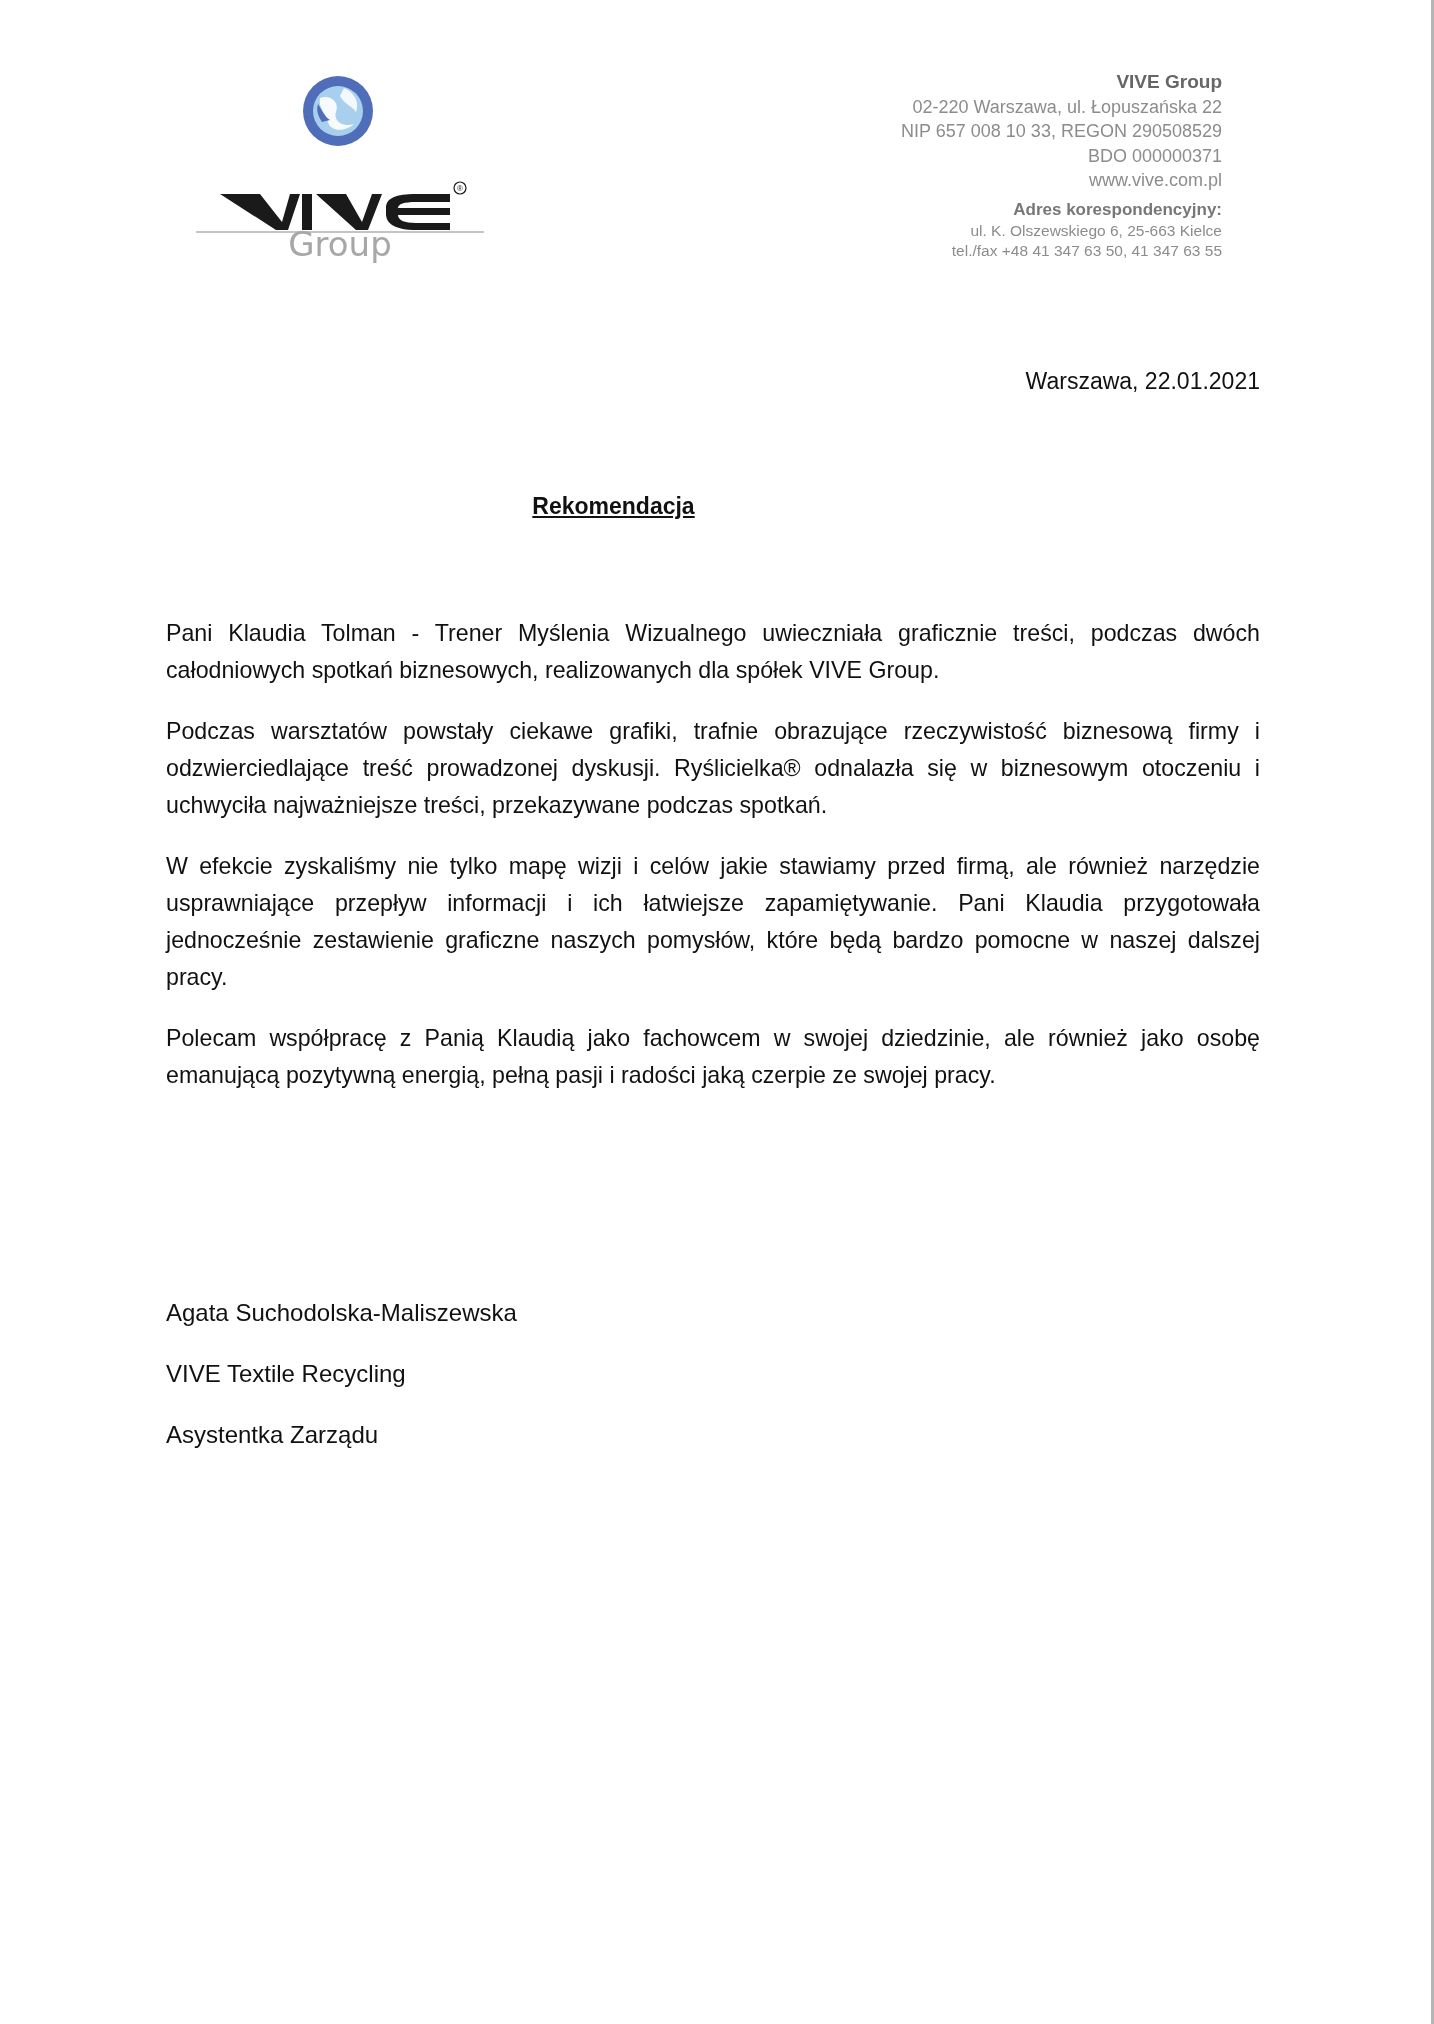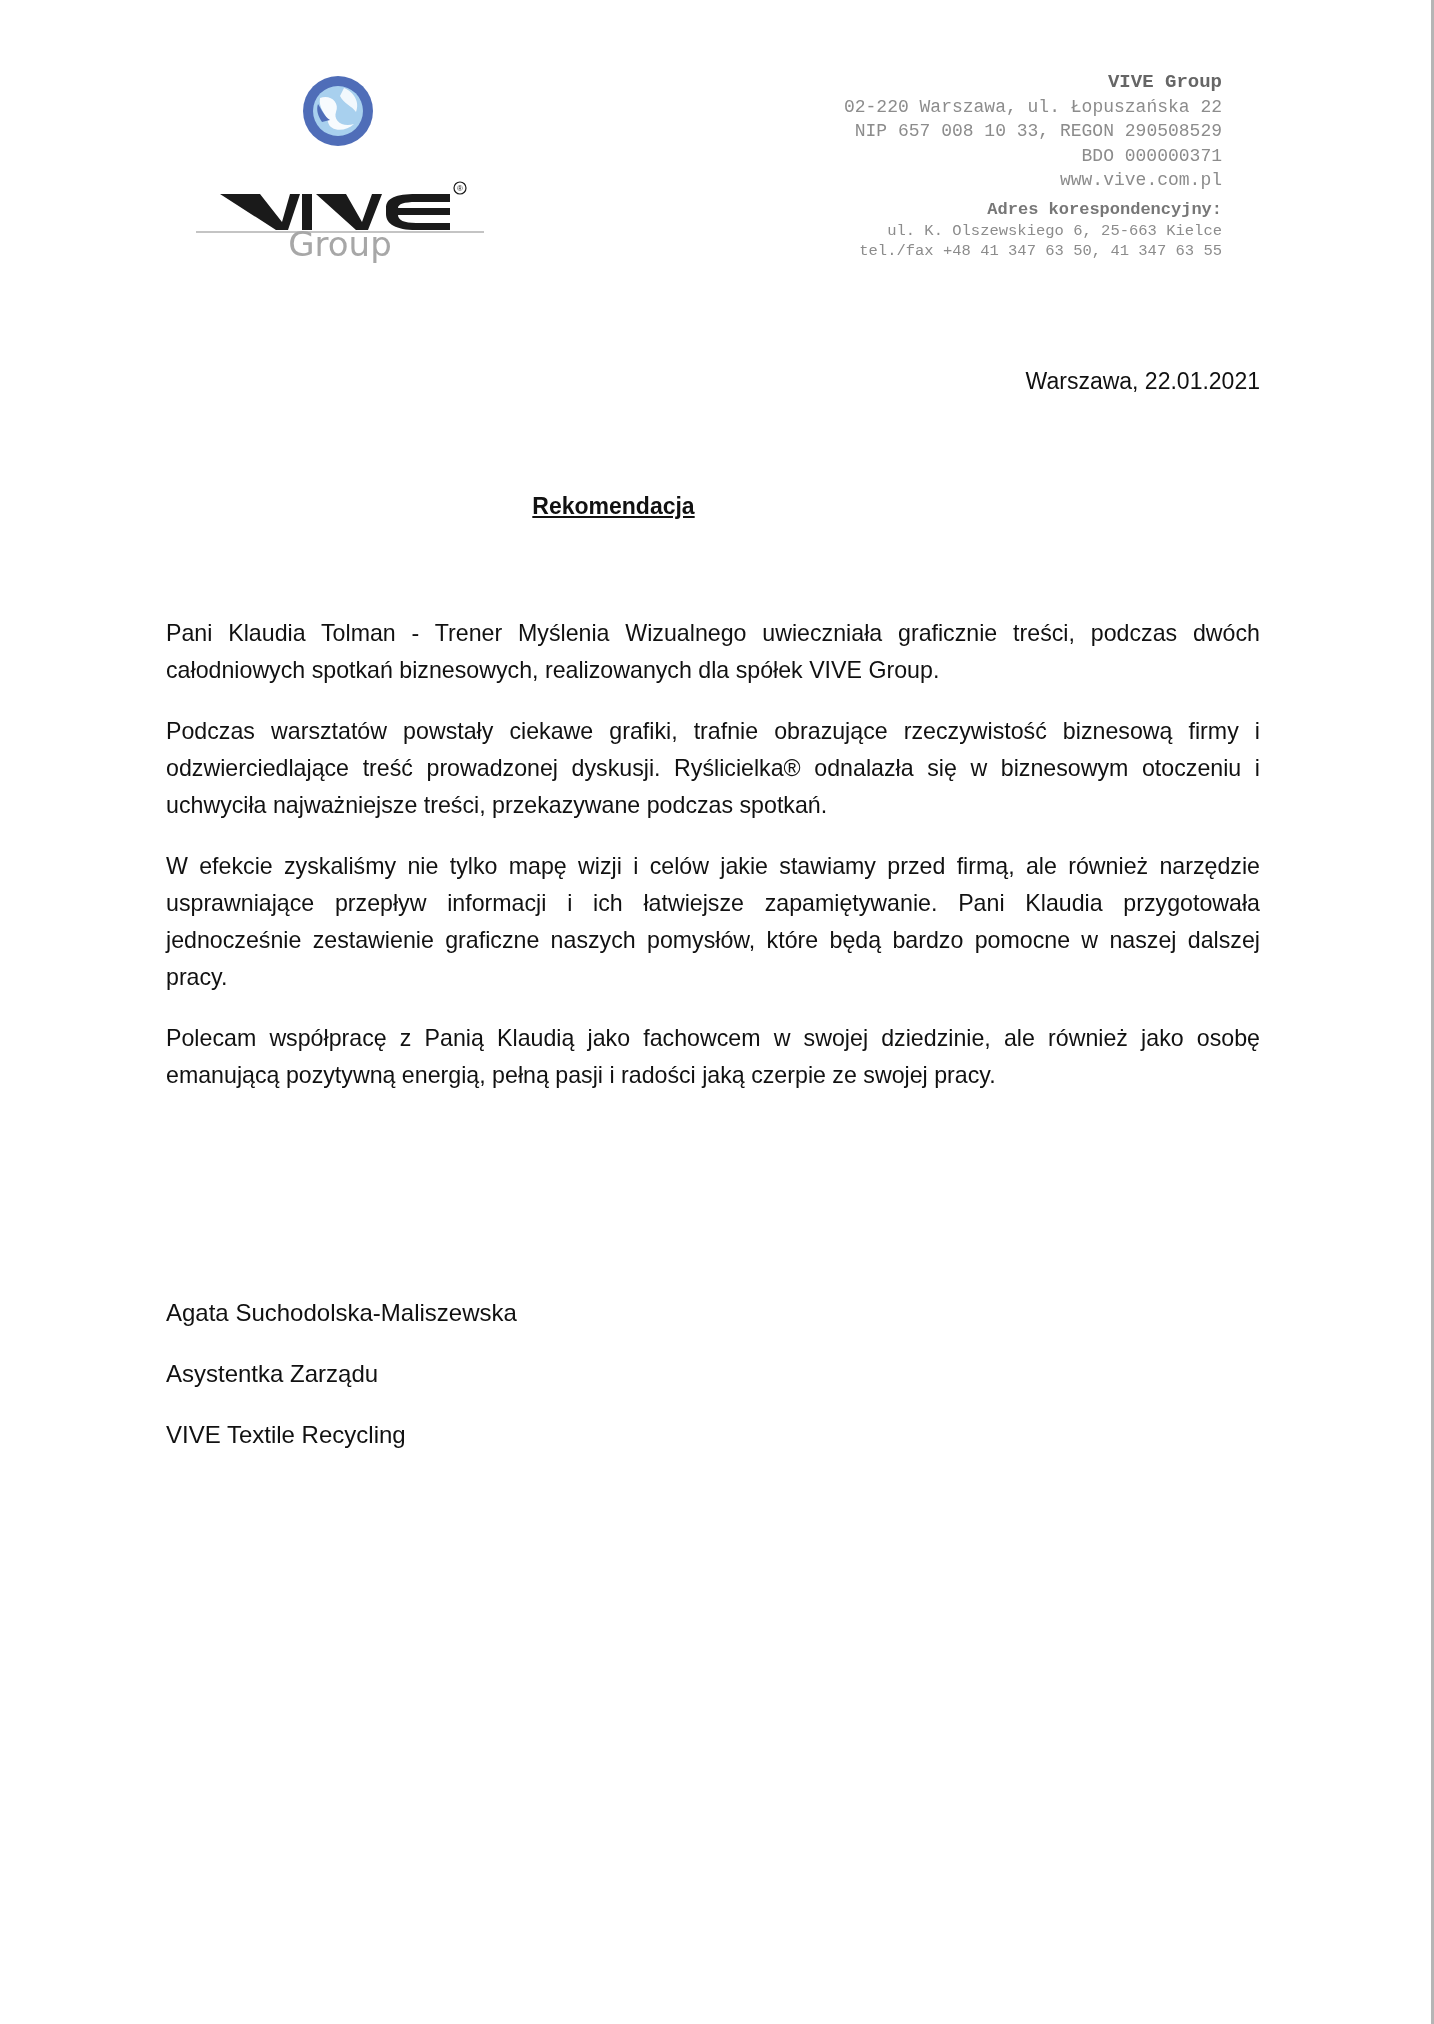--- a/index.html
+++ b/index.html
@@ -17,21 +17,21 @@
   .logo-mark { position: absolute; left: 110px; top: 2px; width: 76px; height: 76px; }
   .logo-word { position: absolute; left: 30px; top: 108px; width: 250px; height: 56px; }
   .logo-line { position: absolute; left: 6px; top: 161px; width: 288px; height: 2px; background: #c4c4c4; }
   .logo-group {
     position: absolute; left: 0; top: 154px; width: 300px; text-align: center;
     font-size: 34px; color: #a7a7a7; font-family: "DejaVu Sans", sans-serif; letter-spacing: 0px;
   }
   
   .company {
     position: absolute; right: 212px; top: 70px; text-align: right;
-    font-family: Liberation Mono, monospace; color: #8c8c8c;
+    font-family: Liberation Sans, sans-serif; color: #8c8c8c;
   }
   .company .line { font-size: 18px; line-height: 24.5px; white-space: nowrap; }
   .company .name { font-weight: bold; color: #666; font-size: 19px; }
   .company .corr-title { font-weight: bold; color: #777; font-size: 17px; margin-top: 6px; line-height: 22px; }
   .company .small { font-size: 15.5px; line-height: 20px; }
   
   .date {
     position: absolute; right: 174px; top: 368px;
     font-size: 23px; color: #111; white-space: nowrap; margin-left: 32px;
   }
@@ -92,15 +92,15 @@
 
 <div class="body">
   <p>Pani Klaudia Tolman - Trener Myślenia Wizualnego uwieczniała graficznie treści, podczas dwóch całodniowych spotkań biznesowych, realizowanych dla spółek VIVE Group.</p>
   <p>Podczas warsztatów powstały ciekawe grafiki, trafnie obrazujące rzeczywistość biznesową firmy i odzwierciedlające treść prowadzonej dyskusji. Ryślicielka® odnalazła się w biznesowym otoczeniu i uchwyciła najważniejsze treści, przekazywane podczas spotkań.</p>
   <p>W efekcie zyskaliśmy nie tylko mapę wizji i celów jakie stawiamy przed firmą, ale również narzędzie usprawniające przepływ informacji i ich łatwiejsze zapamiętywanie. Pani Klaudia przygotowała jednocześnie zestawienie graficzne naszych pomysłów, które będą bardzo pomocne w naszej dalszej pracy.</p>
   <p>Polecam współpracę z Panią Klaudią jako fachowcem w swojej dziedzinie, ale również jako osobę emanującą pozytywną energią, pełną pasji i radości jaką czerpie ze swojej pracy.</p>
 </div>
 
 <div class="signature">
   <div>Agata Suchodolska-Maliszewska</div>
+  <div>VIVE Textile Recycling</div>
   <div>Asystentka Zarządu</div>
-  <div>VIVE Textile Recycling</div>
 </div>
 
 </body></html>

